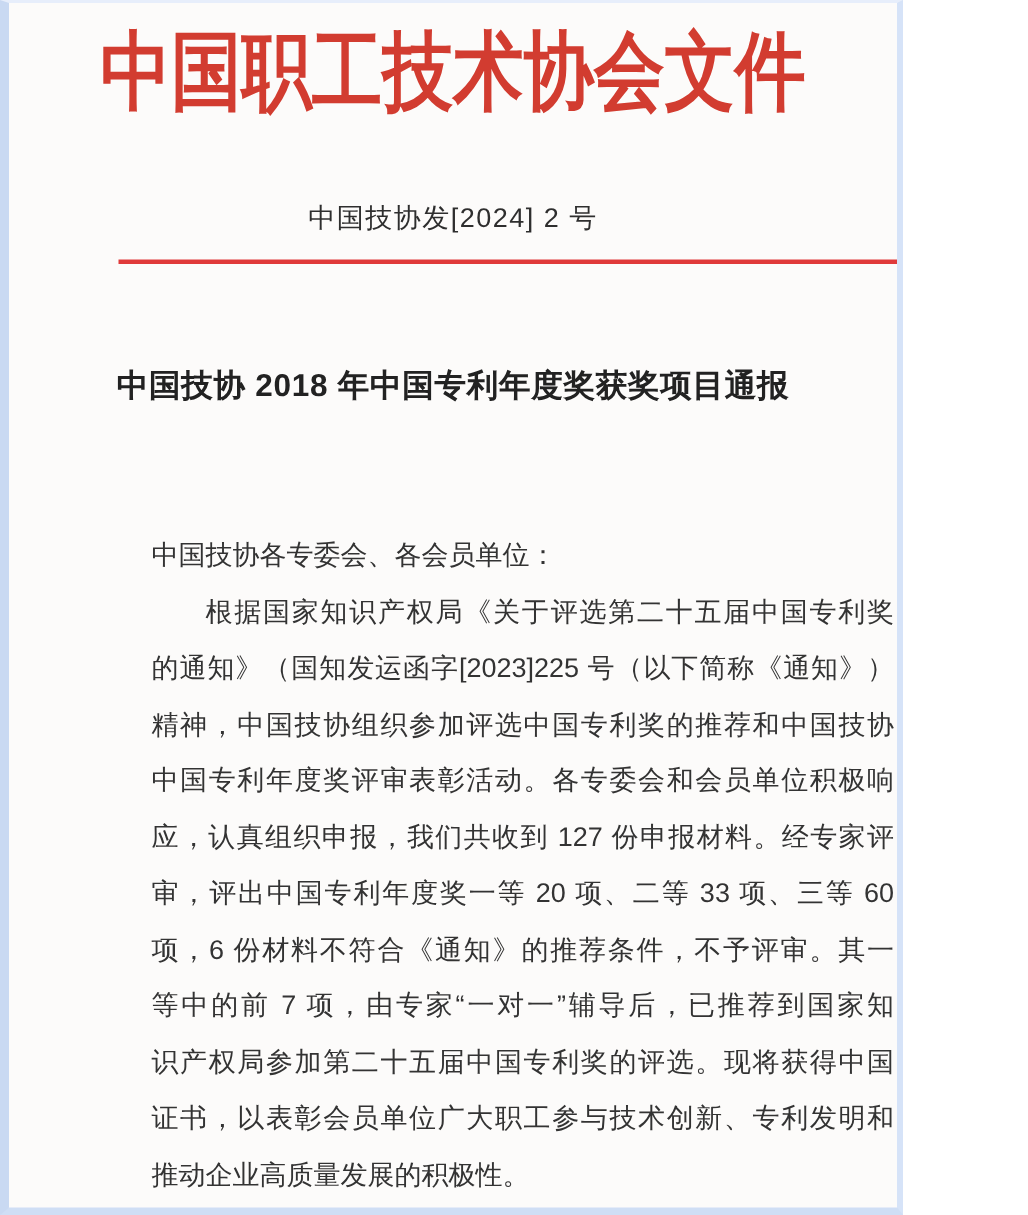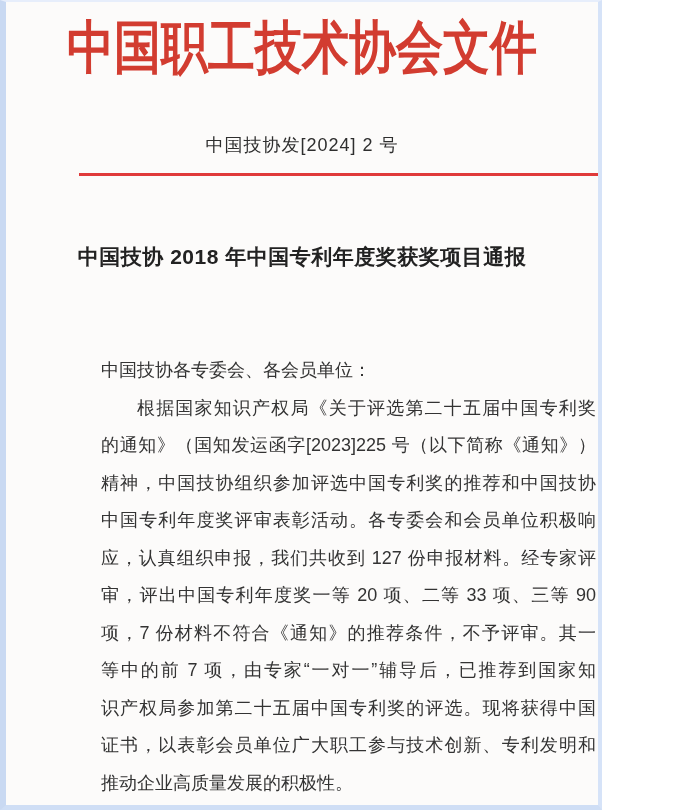--- a/index.html
+++ b/index.html
@@ -102,21 +102,21 @@
 
   <div class="doc-title">中国技协 2018 年中国专利年度奖获奖项目通报</div>
 
   <div class="body-block">
     <div class="salutation">中国技协各专委会、各会员单位：</div>
     <div class="body-line indent">根据国家知识产权局《关于评选第二十五届中国专利奖</div>
     <div class="body-line">的通知》（国知发运函字[2023]225 号（以下简称《通知》）</div>
     <div class="body-line">精神，中国技协组织参加评选中国专利奖的推荐和中国技协</div>
     <div class="body-line">中国专利年度奖评审表彰活动。各专委会和会员单位积极响</div>
     <div class="body-line">应，认真组织申报，我们共收到 127 份申报材料。经专家评</div>
-    <div class="body-line">审，评出中国专利年度奖一等 20 项、二等 33 项、三等 90</div>
-    <div class="body-line">项，7 份材料不符合《通知》的推荐条件，不予评审。其一</div>
+    <div class="body-line">审，评出中国专利年度奖一等 20 项、二等 33 项、三等 60</div>
+    <div class="body-line">项，6 份材料不符合《通知》的推荐条件，不予评审。其一</div>
     <div class="body-line">等中的前 7 项，由专家“一对一”辅导后，已推荐到国家知</div>
     <div class="body-line">识产权局参加第二十五届中国专利奖的评选。现将获得中国</div>
     <div class="body-line">证书，以表彰会员单位广大职工参与技术创新、专利发明和</div>
     <div class="body-line last">推动企业高质量发展的积极性。</div>
   </div>
 
 </div>
 
 </body></html>

